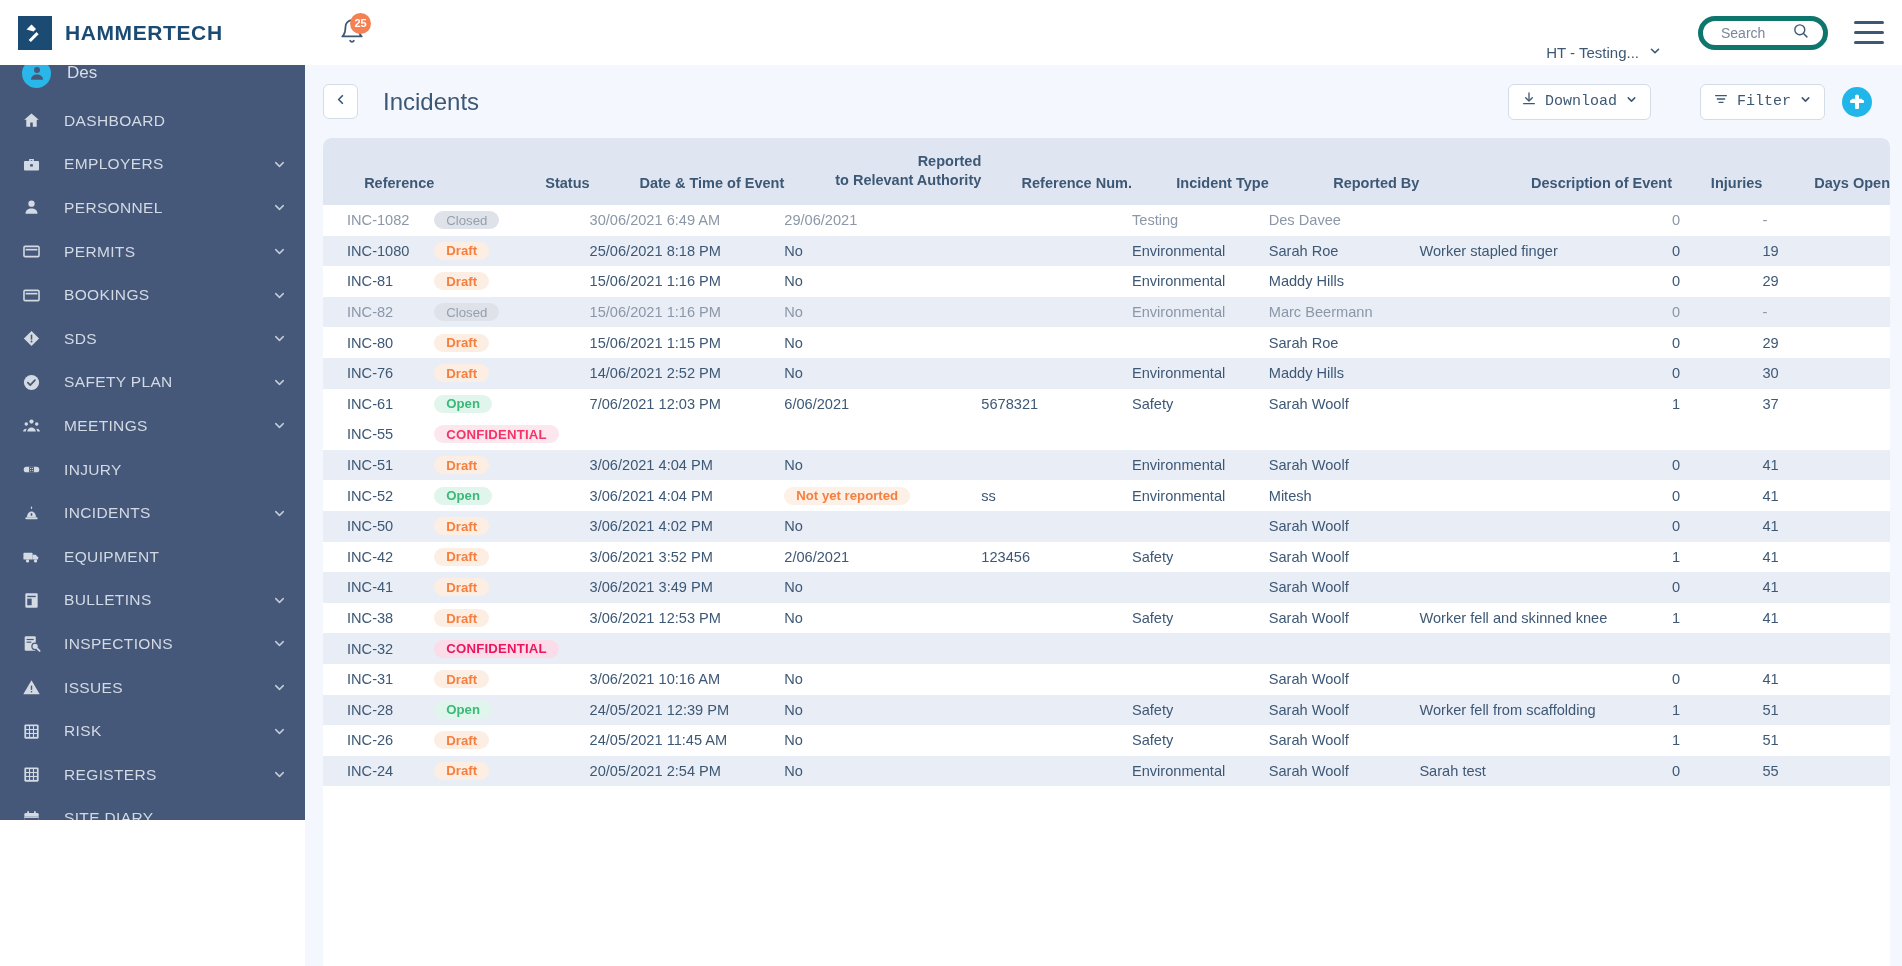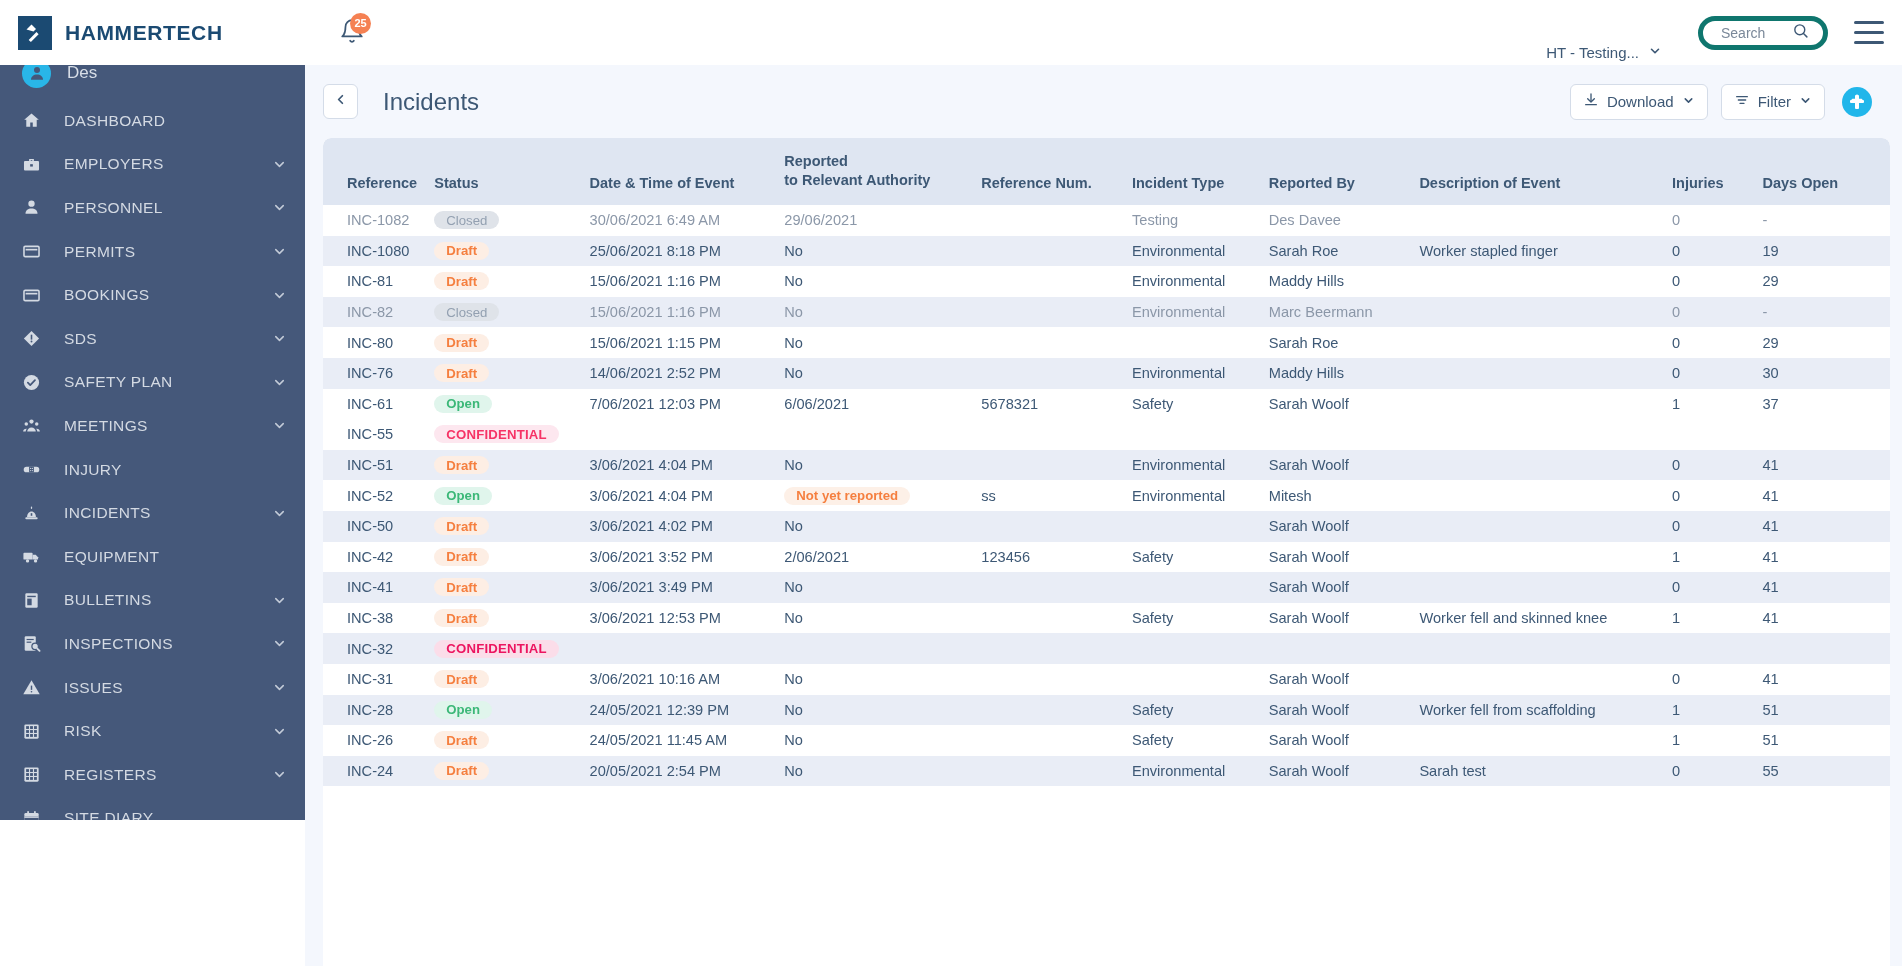--- a/index.html
+++ b/index.html
@@ -141,21 +141,22 @@
     margin-left: 25px; white-space: nowrap;
   }
   .head-actions {
     margin-left: auto; display: flex; align-items: center; gap: 13px;
   }
   .btn-outline {
     height: 36px; border: 1px solid #d4dce8; border-radius: 6px;
     background: #fff; color: #3d5875; font-size: 15px;
     display: flex; align-items: center; gap: 8px;
     padding: 0 12px; cursor: pointer;
-    font-family: Liberation Sans, sans-serif;
+    font-family: Liberation Mono, monospace;
+    margin-left: 36px;
   }
   .fab {
     width: 30px; height: 30px; border-radius: 50%;
     background: #21b6ea;
     display: flex; align-items: center; justify-content: center;
     cursor: pointer; flex: 0 0 auto;
     margin-left: 4px;
   }
   .fab::before, .fab::after {
     content: ''; position: absolute; background: #fff; border-radius: 1px;
@@ -169,21 +170,21 @@
     background: #fff;
     border-radius: 8px 8px 0 0;
     overflow: hidden;
     height: 828px;
   }
   table { width: 100%; border-collapse: collapse; table-layout: fixed; }
   thead th {
     background: #dfe6f2;
     color: #3d5875;
     font-size: 14.5px; font-weight: bold;
-    text-align: left;
+    text-align: right;
     padding: 10px 0 14px 0;
     vertical-align: bottom;
     height: 67px;
   }
   thead th:first-child { border-radius: 8px 0 0 0; }
   thead th:last-child { border-radius: 0 8px 0 0; }
   thead .hdr-two { line-height: 1.35; }
   tbody td {
     font-size: 14.6px;
     color: #3d5875;

